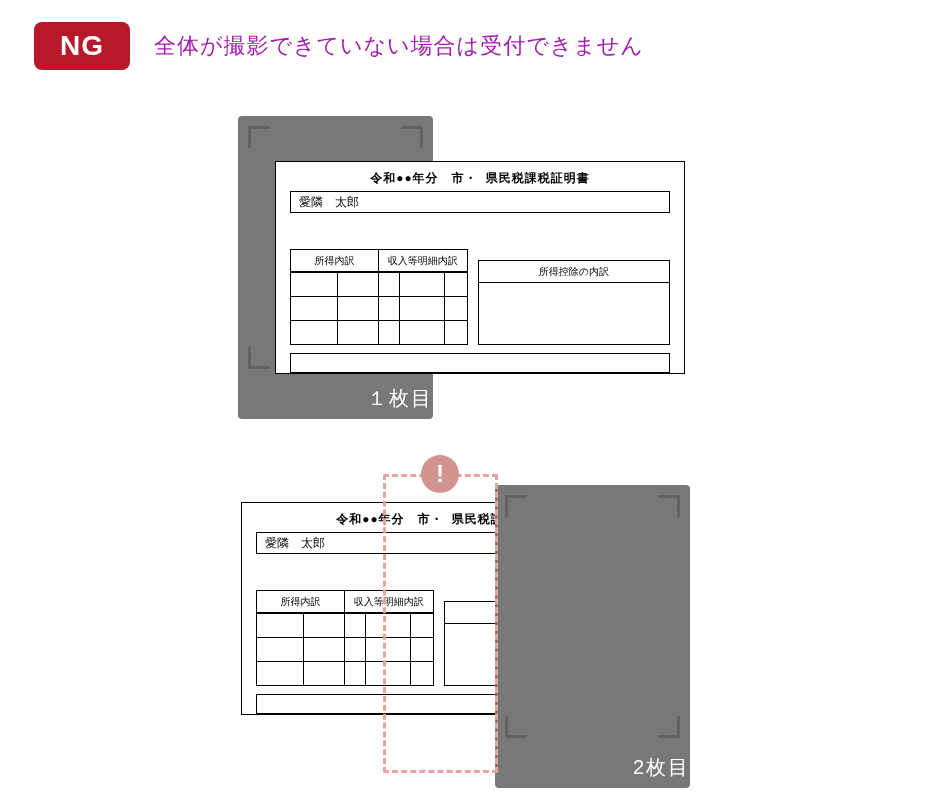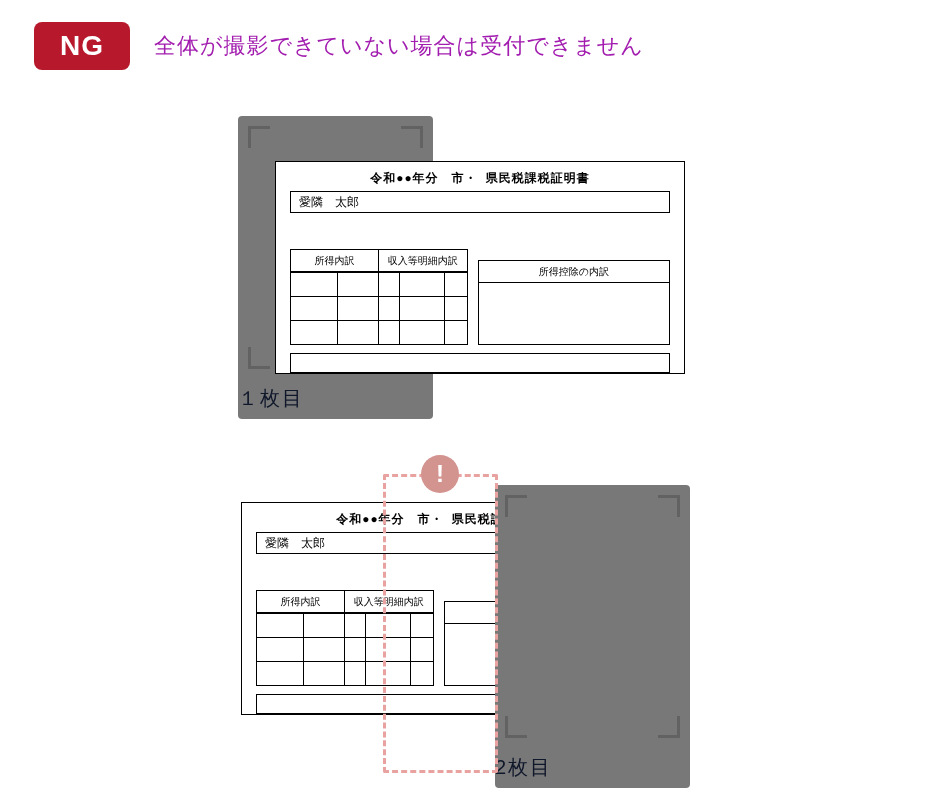--- a/index.html
+++ b/index.html
@@ -3,21 +3,21 @@
 <meta charset="utf-8">
 <style>
   * { box-sizing: border-box; margin: 0; padding: 0; }
   html, body { width: 928px; height: 805px; font-family: "Hiragino Kaku Gothic ProN","Yu Gothic",Meiryo,sans-serif; background:#fff; }
   .card { position:relative; width:928px; height:805px; background:#fff; border-radius:23px; overflow:hidden; }
   .header { position:absolute; left:34px; top:22px; display:flex; align-items:center; gap:24px; }
   .ng-badge { background:#b7182c; color:#fff; font-weight:700; font-size:28px; letter-spacing:1px; padding:8px 26px; border-radius:8px; }
   .title { font-size:22px; color:#a21caf; letter-spacing:1px; }
 
   .phone { position:absolute; background:#787878; border-radius:4px; width:195px; }
-  .phone .label { color:#0f172a; font-size:20px; text-align:left; letter-spacing:2px; padding:6px 0; }
+  .phone .label { color:#ffffff; font-size:20px; text-align:right; letter-spacing:2px; padding:6px 0; }
   .corner { position:absolute; width:22px; height:22px; border:3px solid #626262; }
   .tl { top:10px; left:10px; border-right:none; border-bottom:none; }
   .tr { top:10px; right:10px; border-left:none; border-bottom:none; }
   .bl { bottom:10px; left:10px; border-right:none; border-top:none; }
   .br { bottom:10px; right:10px; border-left:none; border-top:none; }
   .phone-inner { position:relative; width:100%; }
 
   .doc { position:absolute; background:#fff; border:1.5px solid #000; }
   .doc-title { text-align:center; font-size:12px; font-weight:600; padding:8px 4px 4px; letter-spacing:1px;font-family:Liberation Mono, monospace; }
   .doc-inner { padding:0 14px 12px; }

